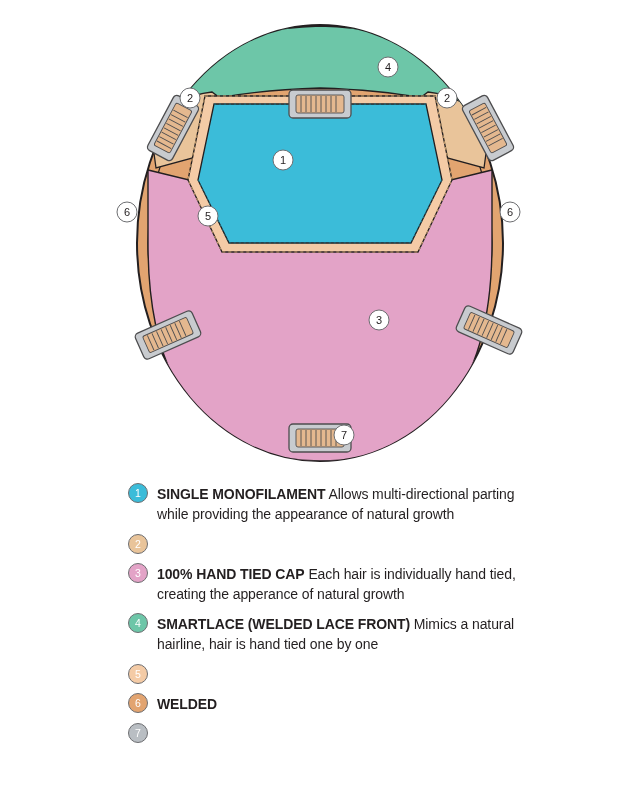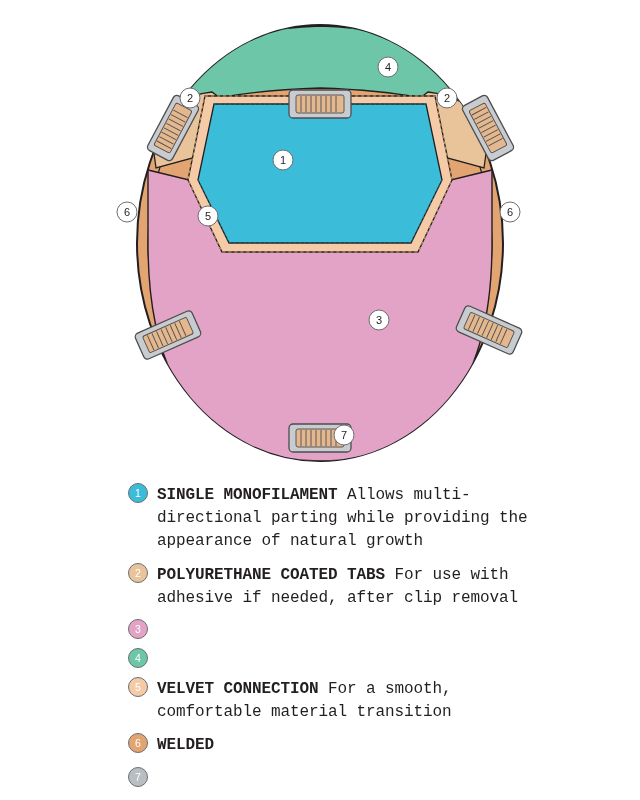--- a/index.html
+++ b/index.html
@@ -45,25 +45,24 @@
     align-items: center;
     justify-content: center;
     font-size: 10.5px;
     color: #ffffff;
     margin-right: 9px;
     margin-top: 1px;
     box-sizing: border-box;
     font-family: "Liberation Sans", sans-serif;
   }
   .legend-text {
-    font-size: 16px;
+    font-size: 14px;
     line-height: 1.45;
     letter-spacing: -0.1px;
     padding-top: 2px;
-    font-family: Liberation Mono, monospace;
   }
   .legend-title {
     font-weight: bold;
   }
   .legend-desc {
     font-weight: normal;
   }
   svg { display: block; }
   .callout-circle {
     fill: #ffffff;
@@ -258,40 +257,40 @@
   <div class="legend-row">
     <div class="legend-num" style="background:#3bbcd9">1</div>
     <div class="legend-text">
       <span class="legend-title">SINGLE MONOFILAMENT</span>
       <span class="legend-desc">Allows multi-directional parting while providing the appearance of natural growth</span>
     </div>
   </div>
 
   <div class="legend-row">
     <div class="legend-num" style="background:#e9c49a">2</div>
+  </div>
+
+  <div class="legend-row">
+    <div class="legend-num" style="background:#e3a3c7">3</div>
     <div class="legend-text">
-      <span class="legend-title">POLYURETHANE COATED TABS</span>
-      <span class="legend-desc">For use with adhesive if needed, after clip removal</span>
+      <span class="legend-title">100% HAND TIED CAP</span>
+      <span class="legend-desc">Each hair is individually hand tied, creating the apperance of natural growth</span>
     </div>
   </div>
 
   <div class="legend-row">
-    <div class="legend-num" style="background:#e3a3c7">3</div>
-  </div>
-
-  <div class="legend-row">
     <div class="legend-num" style="background:#6dc6a8">4</div>
+    <div class="legend-text">
+      <span class="legend-title">SMARTLACE (WELDED LACE FRONT)</span>
+      <span class="legend-desc">Mimics a natural hairline, hair is hand tied one by one</span>
+    </div>
   </div>
 
   <div class="legend-row">
     <div class="legend-num" style="background:#f4cba6">5</div>
-    <div class="legend-text">
-      <span class="legend-title">VELVET CONNECTION</span>
-      <span class="legend-desc">For a smooth, comfortable material transition</span>
-    </div>
   </div>
 
   <div class="legend-row">
     <div class="legend-num" style="background:#e2a470">6</div>
     <div class="legend-text">
       <span class="legend-title">WELDED</span>
       <span class="legend-desc"></span>
     </div>
   </div>
 

